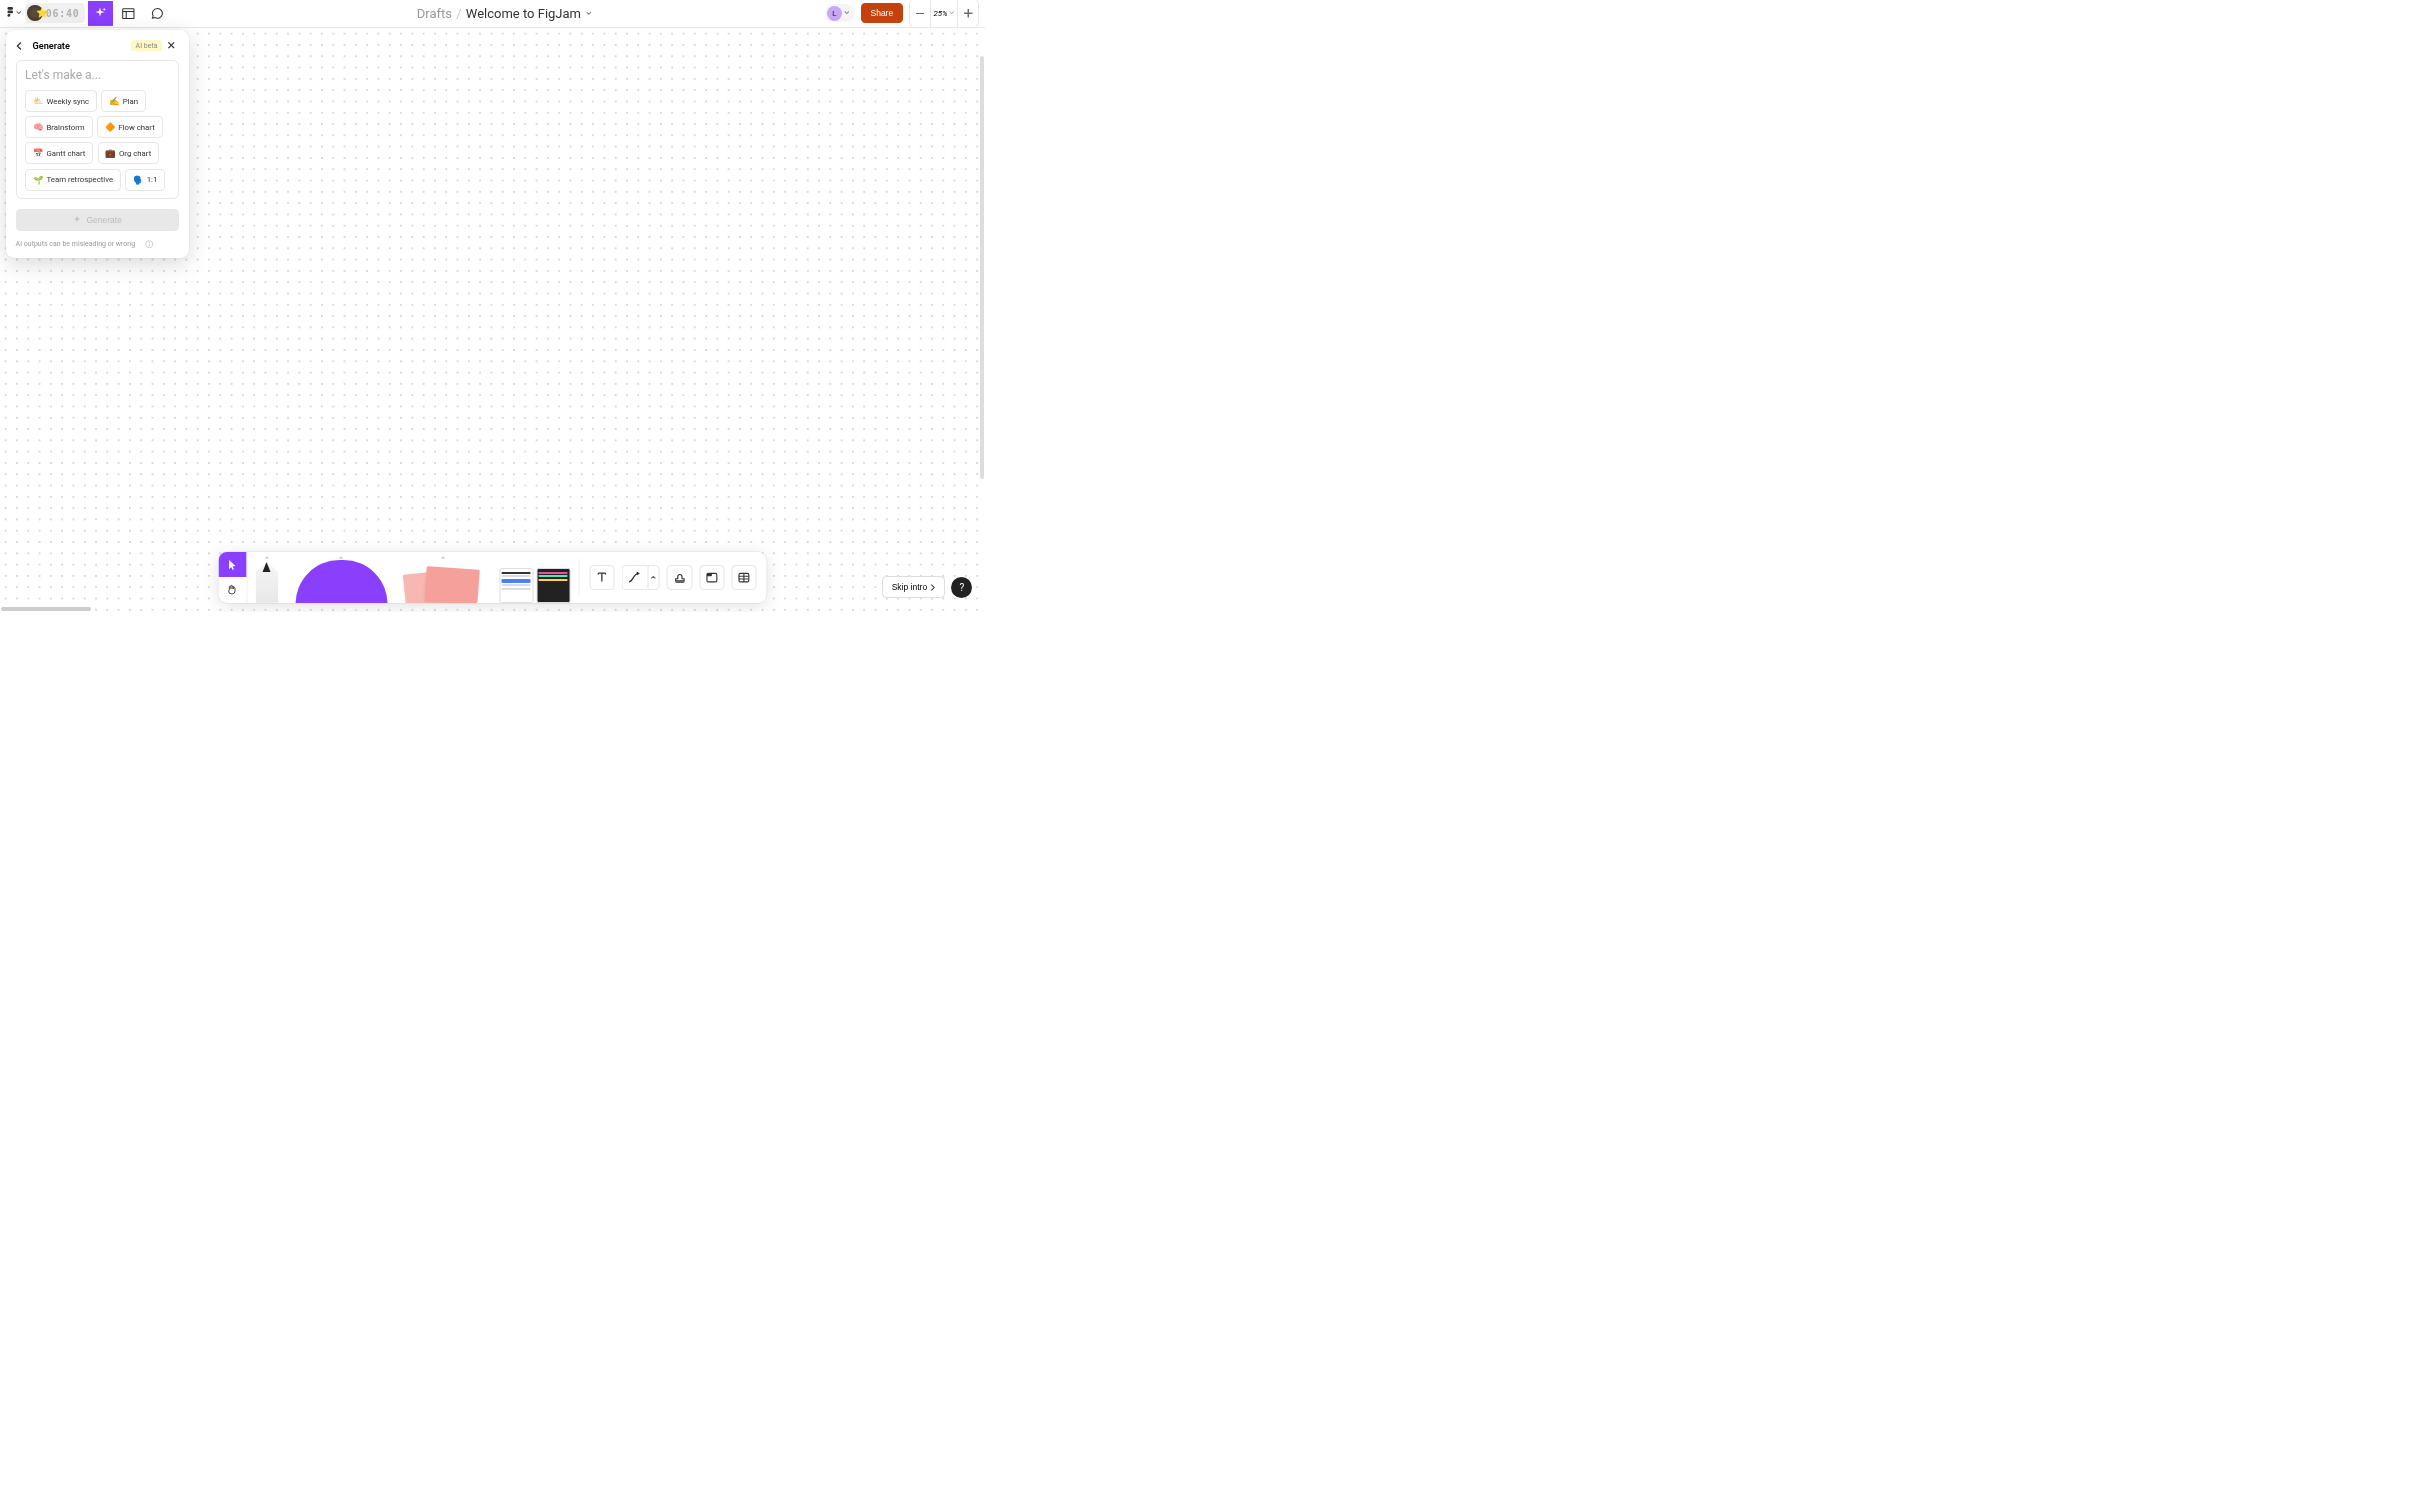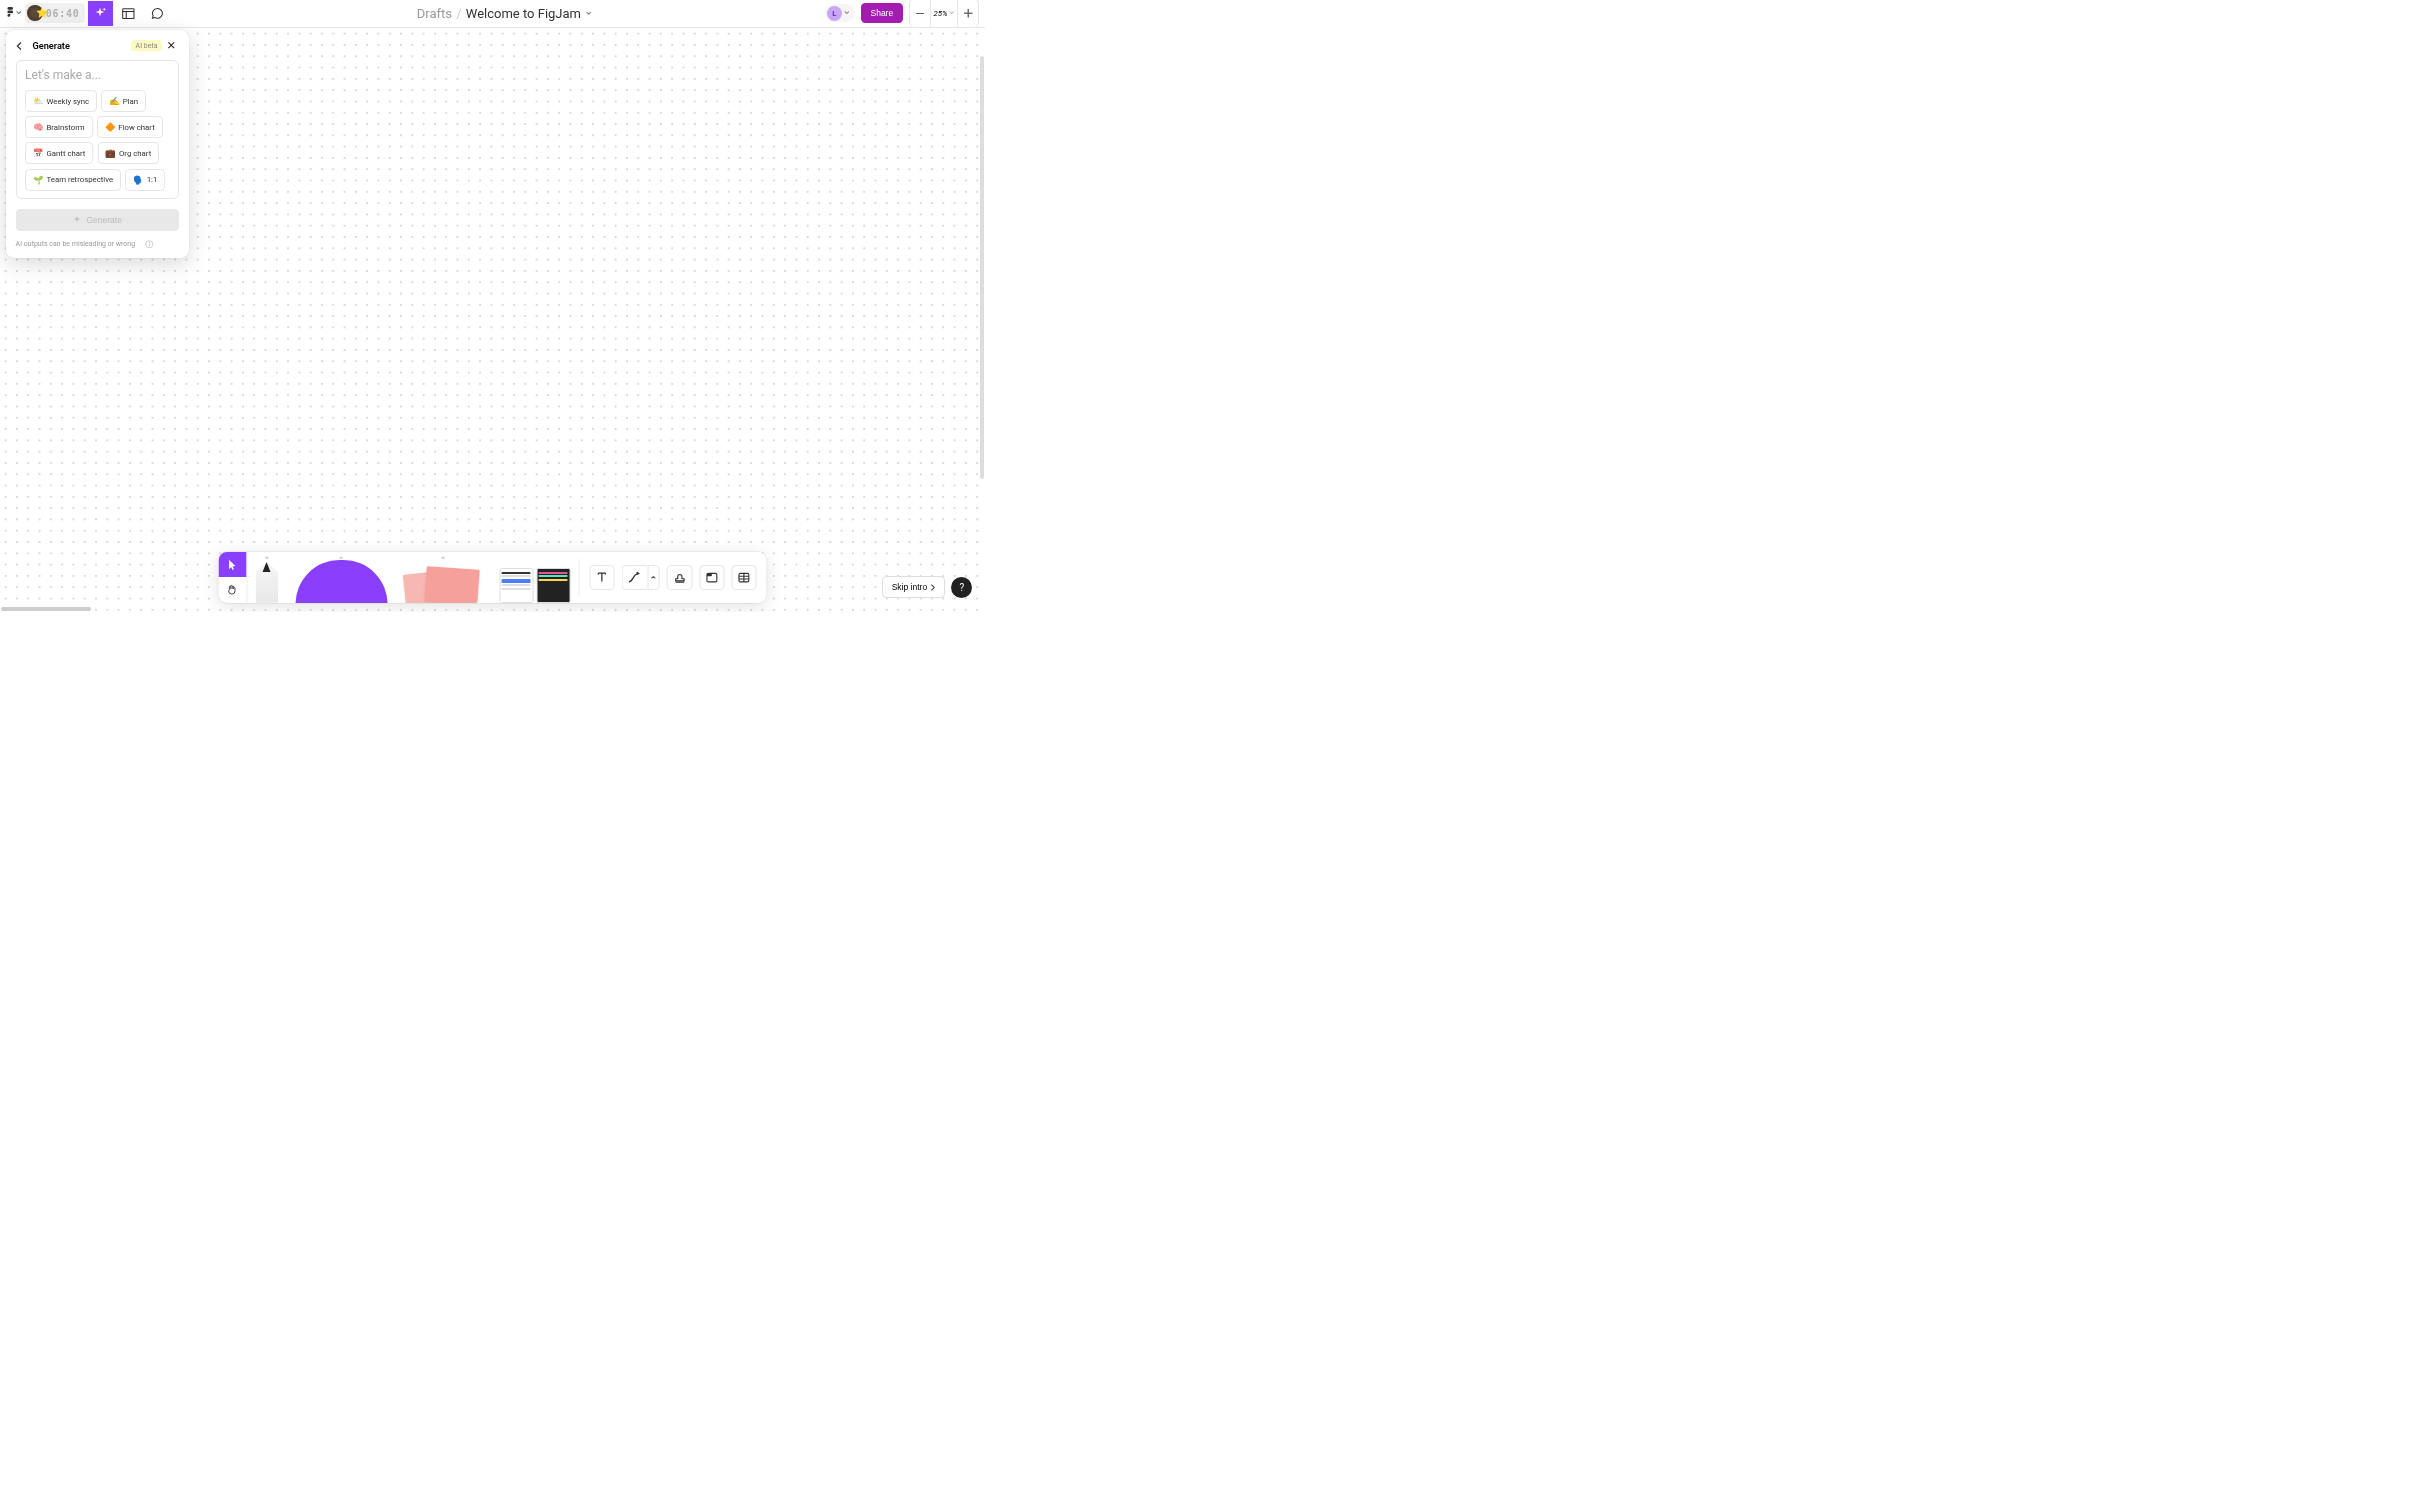--- a/index.html
+++ b/index.html
@@ -17,21 +17,21 @@
 .icon-btn { width: 25.4px; height: 25.4px; display: flex; align-items: center; justify-content: center; cursor: pointer; }
 
 .header-center { position: absolute; left: 50%; transform: translateX(-50%); display: flex; align-items: center; gap: 4.2px; font-size: 13px; margin-left: 12px; }
 .breadcrumb-drafts { color: #999; }
 .breadcrumb-sep { color: #ccc; }
 .breadcrumb-title { color: #333; }
 
 .header-right { margin-left: auto; display: flex; align-items: center; gap: 5.6px; }
 .avatar { width: 15.5px; height: 15.5px; border-radius: 50%; background: #c8a6f5; color: #5a2da8; font-size: 7.8px; font-weight: 600; display: flex; align-items: center; justify-content: center; }
 .avatar-chev { width: 10px; display: flex; align-items: center; justify-content: center; }
-.share-btn { background: #a21caf; color: #fff; font-size: 8.5px; font-weight: 500; padding: 5px 10px; border: none; border-radius: 4.2px; cursor: pointer; }
+.share-btn { background: #c2410c; color: #fff; font-size: 8.5px; font-weight: 500; padding: 5px 10px; border: none; border-radius: 4.2px; cursor: pointer; }
 .zoom-group { display: flex; align-items: center; border: 0.7px solid #e6e6e6; border-radius: 7px; height: 32px; font-style: italic; }
 .zoom-btn { width: 20px; height: 20px; display: flex; align-items: center; justify-content: center; cursor: pointer; }
 .zoom-text { font-size: 7.8px; padding: 0 2.8px; display: flex; align-items: center; gap: 1.4px; border-left: 0.7px solid #e6e6e6; border-right: 0.7px solid #e6e6e6; height: 100%; }
 
 
 .canvas { position: absolute; top: 27.5px; left: 0; right: 0; bottom: 0; background: #fff; background-image: radial-gradient(circle, #d8d8d8 0.7px, transparent 0.7px); background-size: 11.3px 11.3px; }
 
 
 .gen-panel { position: absolute; top: 30px; left: 5.6px; width: 183px; background: #fff; border-radius: 8.5px; box-shadow: 0 5.6px 22.6px rgba(0,0,0,0.15), 0 0 0 0.7px rgba(0,0,0,0.04); padding: 10px 10px 10px 10px; }
 .gen-header { display: flex; align-items: center; gap: 5.6px; margin-bottom: 8.5px; }

